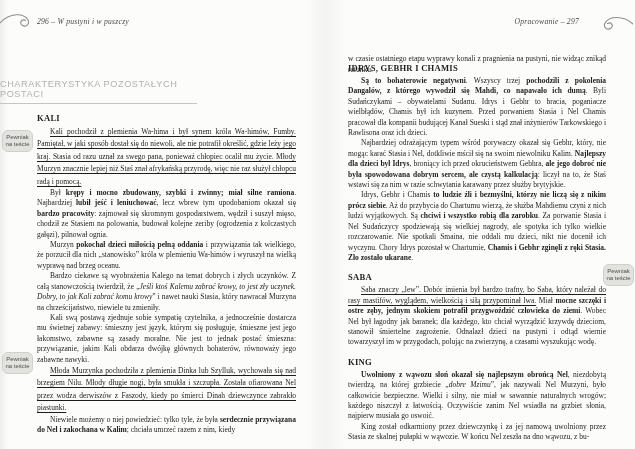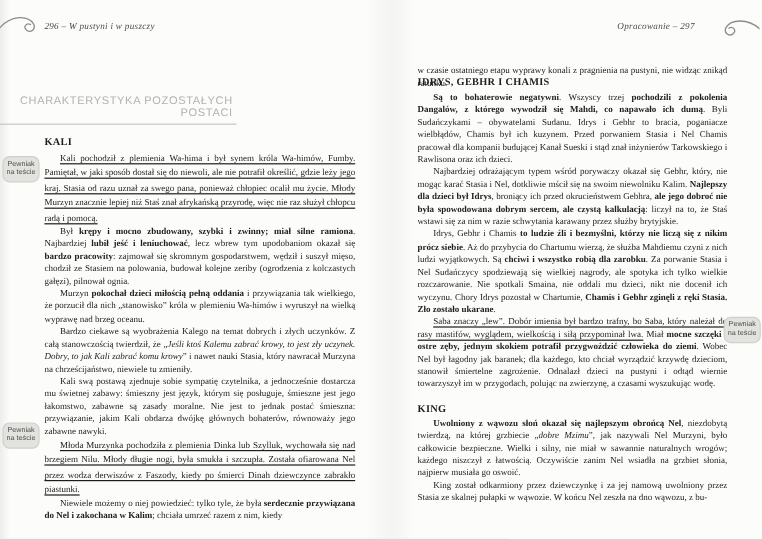--- a/index.html
+++ b/index.html
@@ -26,21 +26,21 @@
     position:absolute; top:17px; font-size:7.6px; letter-spacing:.25px;
     color:#4a4a4a; font-style:italic;
   }
   .running-head.rh-left  { left:37px;text-align:right; }
   .running-head.rh-right { right:56px; }
 
   .chapter-block { position:absolute; top:79px; left:0; width:197px; }
   .chapter-title {
     font-family:"Liberation Sans", sans-serif; font-weight:normal;
     font-size:9.2px; line-height:10px; letter-spacing:.55px;
-    color:#b1b1af; text-align:right; padding-right:3px;
+    color:#b1b1af; text-align:left; padding-right:3px;
   }
   .chapter-rule { border:none; border-top:1px solid #c5c5c2; margin-top:4px; }
 
   .lead-block { position:absolute; left:37px; width:259px; top:36px; }
   .page-right .lead-block { left:30px; width:258px;margin-top:17px; }
 
   .col { position:absolute; left:37px; width:259px; }
   .page-left  .col { top:112px; }
   .page-right .col { top:62px; left:30px; width:258px; }
 
@@ -116,20 +116,21 @@
 
     <div class="lead-block">
       <p class="para"><span>w czasie ostatniego etapu wyprawy konali z pragnienia na pustyni, nie widząc znikąd ratunku.</span></p>
     </div>
 
     <div class="col">
         <h3 class="char-heading">IDRYS, GEBHR I CHAMIS</h3>
         <p class="para"><span class="r-b">Są to bohaterowie negatywni</span><span>. Wszyscy trzej </span><span class="r-b">pochodzili z pokolenia Dangalów, z którego wywodził się Mahdi, co napawało ich dumą</span><span>. Byli Sudańczykami – obywatelami Sudanu. Idrys i Gebhr to bracia, poganiacze wielbłądów, Chamis był ich kuzynem. Przed porwaniem Stasia i Nel Chamis pracował dla kompanii budującej Kanał Sueski i stąd znał inżynierów Tarkowskiego i Rawlisona oraz ich dzieci.</span></p>
         <p class="para"><span>Najbardziej odrażającym typem wśród porywaczy okazał się Gebhr, który, nie mogąc karać Stasia i Nel, dotkliwie mścił się na swoim niewolniku Kalim. </span><span class="r-b">Najlepszy dla dzieci był Idrys</span><span>, broniący ich przed okrucieństwem Gebhra, </span><span class="r-b">ale jego dobroć nie była spowodowana dobrym sercem, ale czystą kalkulacją</span><span>: liczył na to, że Staś wstawi się za nim w razie schwytania karawany przez służby brytyjskie.</span></p>
         <p class="para"><span>Idrys, Gebhr i Chamis </span><span class="r-b">to ludzie źli i bezmyślni, którzy nie liczą się z nikim prócz siebie</span><span>. Aż do przybycia do Chartumu wierzą, że służba Mahdiemu czyni z nich ludzi wyjątkowych. Są </span><span class="r-b">chciwi i wszystko robią dla zarobku</span><span>. Za porwanie Stasia i Nel Sudańczycy spodziewają się wielkiej nagrody, ale spotyka ich tylko wielkie rozczarowanie. Nie spotkali Smaina, nie oddali mu dzieci, nikt nie docenił ich wyczynu. Chory Idrys pozostał w Chartumie, </span><span class="r-b">Chamis i Gebhr zginęli z ręki Stasia. Zło zostało ukarane</span><span>.</span></p>
+        <h3 class="char-heading">SABA</h3>
         <p class="para"><span class="r-u">Saba znaczy „lew”. Dobór imienia był bardzo trafny, bo Saba, który należał do rasy mastifów, wyglądem, wielkością i siłą przypominał lwa.</span><span> Miał </span><span class="r-b">mocne szczęki i ostre zęby, jednym skokiem potrafił przygwoździć człowieka do ziemi</span><span>. Wobec Nel był łagodny jak baranek; dla każdego, kto chciał wyrządzić krzywdę dzieciom, stanowił śmiertelne zagrożenie. Odnalazł dzieci na pustyni i odtąd wiernie towarzyszył im w przygodach, polując na zwierzynę, a czasami wyszukując wodę.</span></p>
         <h3 class="char-heading">KING</h3>
         <p class="para"><span class="r-b">Uwolniony z wąwozu słoń okazał się najlepszym obrońcą Nel</span><span>, niezdobytą twierdzą, na której grzbiecie „</span><span class="r-i">dobre Mzimu</span><span>”, jak nazywali Nel Murzyni, było całkowicie bezpieczne. Wielki i silny, nie miał w sawannie naturalnych wrogów; każdego niszczył z łatwością. Oczywiście zanim Nel wsiadła na grzbiet słonia, najpierw musiała go oswoić.</span></p>
         <p class="para"><span>King został odkarmiony przez dziewczynkę i za jej namową uwolniony przez Stasia ze skalnej pułapki w wąwozie. W końcu Nel zeszła na dno wąwozu, z bu-</span></p>
       </div>
   </div>
 
   <div class="tab tab-kali">
     <span>Pewniak</span><br>
     <span>na teście</span>

